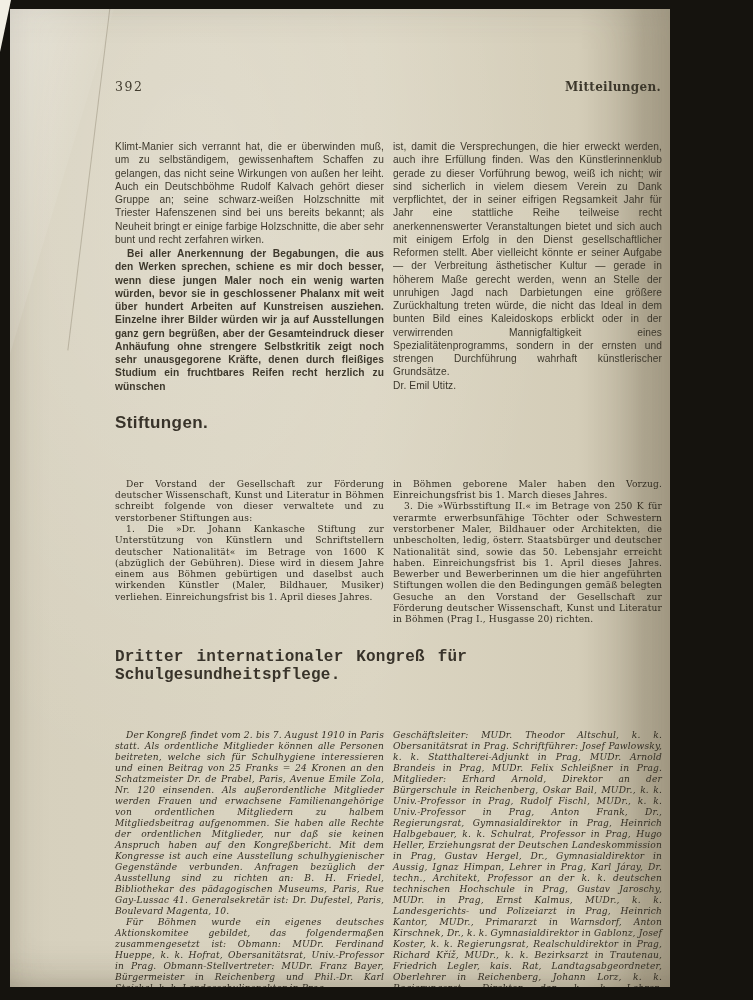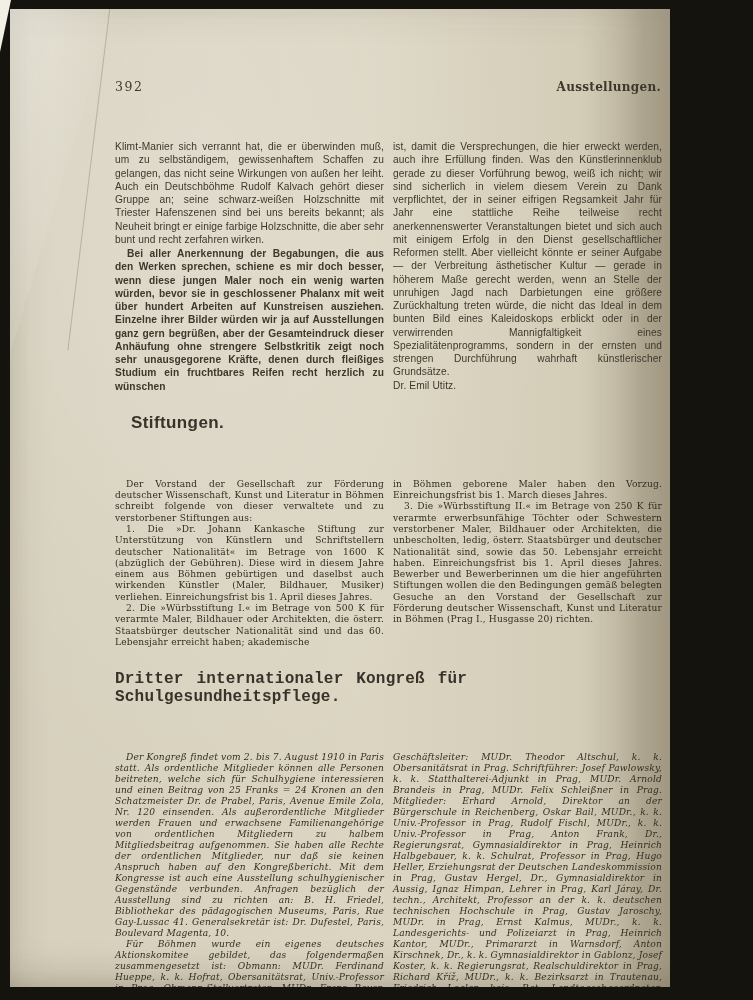--- a/index.html
+++ b/index.html
@@ -55,21 +55,21 @@
     margin:0;font-size:10.2px;line-height:13.25px;text-align:justify;
     letter-spacing:.1px;color:#3d382c;
   }
   .article p.indent{text-indent:12px;margin-top:1px;font-weight:bold;}
   .signature{
     text-align:right;font-size:10.6px;margin-top:6px;padding-right:10px;
     letter-spacing:.3px;color:#38332a;
   }
   h2{color:#38332a;margin:0;}
   .h-stiftungen{
-    font-size:17px;font-weight:700;letter-spacing:.4px;margin:20px 0 14px 16px;
+    font-size:17px;font-weight:700;letter-spacing:.4px;margin:20px 0 14px 0;
   }
   .h-kongress{
     font-size:16px;font-weight:700;letter-spacing:.2px;word-spacing:3px;margin:22px 0 6px 0;font-family:Liberation Mono, monospace;
   }
   .fraktur p{
     margin:0;font-family:"DejaVu Serif",serif;
     font-size:9.1px;line-height:11.3px;text-align:justify;
     letter-spacing:.15px;color:#332e23;
   }
   .fraktur p.indent{text-indent:11px;}
@@ -81,41 +81,40 @@
 <div class="corner-notch"></div>
 
 <div class="paper">
   <div class="fold-light"></div>
   <div class="crease-line"></div>
 
   <div class="content">
 
     <div class="pagehead">
       <span class="page-number">392</span>
-      <span class="running-title">Ausstellungen.</span>
+      <span class="running-title">Mitteilungen.</span>
     </div>
 
     <section class="article two-col">
       <div class="col">
         <p>Klimt-Manier sich verrannt hat, die er überwinden muß, um zu selbständigem, gewissenhaftem Schaffen zu gelangen, das nicht seine Wirkungen von außen her leiht. Auch ein Deutschböhme Rudolf Kalvach gehört dieser Gruppe an; seine schwarz-weißen Holzschnitte mit Triester Hafenszenen sind bei uns bereits bekannt; als Neuheit bringt er einige farbige Holzschnitte, die aber sehr bunt und recht zerfahren wirken.</p>
         <p class="indent">Bei aller Anerkennung der Begabungen, die aus den Werken sprechen, schiene es mir doch besser, wenn diese jungen Maler noch ein wenig warten würden, bevor sie in geschlossener Phalanx mit weit über hundert Arbeiten auf Kunstreisen ausziehen. Einzelne ihrer Bilder würden wir ja auf Ausstellungen ganz gern begrüßen, aber der Gesamteindruck dieser Anhäufung ohne strengere Selbstkritik zeigt noch sehr unausgegorene Kräfte, denen durch fleißiges Studium ein fruchtbares Reifen recht herzlich zu wünschen</p>
       </div>
       <div class="col">
         <p>ist, damit die Versprechungen, die hier erweckt werden, auch ihre Erfüllung finden. Was den Künstlerinnenklub gerade zu dieser Vorführung bewog, weiß ich nicht; wir sind sicherlich in vielem diesem Verein zu Dank verpflichtet, der in seiner eifrigen Regsamkeit Jahr für Jahr eine stattliche Reihe teilweise recht anerkennenswerter Veranstaltungen bietet und sich auch mit einigem Erfolg in den Dienst gesellschaftlicher Reformen stellt. Aber vielleicht könnte er seiner Aufgabe — der Verbreitung ästhetischer Kultur — gerade in höherem Maße gerecht werden, wenn an Stelle der unruhigen Jagd nach Darbietungen eine größere Zurückhaltung treten würde, die nicht das Ideal in dem bunten Bild eines Kaleidoskops erblickt oder in der verwirrenden Mannigfaltigkeit eines Spezialitätenprogramms, sondern in der ernsten und strengen Durchführung wahrhaft künstlerischer Grundsätze.</p>
         <p class="signature">Dr. Emil Utitz.</p>
       </div>
     </section>
 
     <h2 class="h-stiftungen">Stiftungen.</h2>
 
     <section class="fraktur two-col">
       <div class="col">
         <p class="indent">Der Vorstand der Gesellschaft zur Förderung deutscher Wissenschaft, Kunst und Literatur in Böhmen schreibt folgende von dieser verwaltete und zu verstorbener Stiftungen aus:</p>
         <p class="indent">1. Die »Dr. Johann Kankasche Stiftung zur Unterstützung von Künstlern und Schriftstellern deutscher Nationalität« im Betrage von 1600 K (abzüglich der Gebühren). Diese wird in diesem Jahre einem aus Böhmen gebürtigen und daselbst auch wirkenden Künstler (Maler, Bildhauer, Musiker) verliehen. Einreichungsfrist bis 1. April dieses Jahres.</p>
-        <p class="indent">2. Die »Würbsstiftung I.« im Betrage von 500 K für verarmte Maler, Bildhauer oder Architekten, die österr. Staatsbürger deutscher Nationalität sind und das 60. Lebensjahr erreicht haben; akademische</p>
       </div>
       <div class="col">
         <p>in Böhmen geborene Maler haben den Vorzug. Einreichungsfrist bis 1. March dieses Jahres.</p>
         <p class="indent">3. Die »Würbsstiftung II.« im Betrage von 250 K für verarmte erwerbsunfähige Töchter oder Schwestern verstorbener Maler, Bildhauer oder Architekten, die unbescholten, ledig, österr. Staatsbürger und deutscher Nationalität sind, sowie das 50. Lebensjahr erreicht haben. Einreichungsfrist bis 1. April dieses Jahres. Bewerber und Bewerberinnen um die hier angeführten Stiftungen wollen die den Bedingungen gemäß belegten Gesuche an den Vorstand der Gesellschaft zur Förderung deutscher Wissenschaft, Kunst und Literatur in Böhmen (Prag I., Husgasse 20) richten.</p>
       </div>
     </section>
 
     <h2 class="h-kongress">Dritter internationaler Kongreß für Schulgesundheitspflege.</h2>
 
     <section class="fraktur kongress-body two-col">

